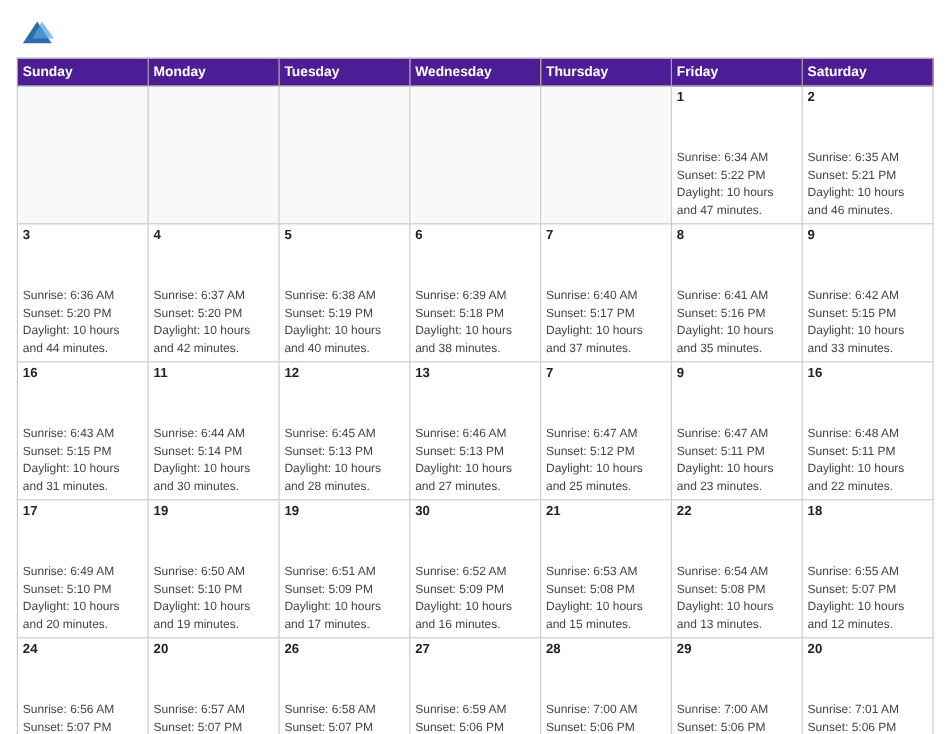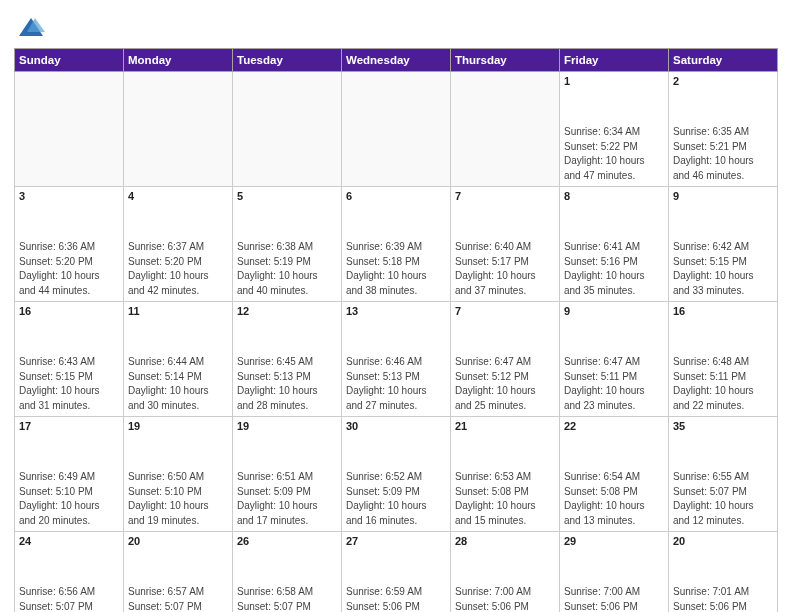--- a/index.html
+++ b/index.html
@@ -229,21 +229,21 @@
           </td>
           <td>
             <span class="day-num">21</span>
             <div class="day-info">Sunrise: 6:53 AM<br>Sunset: 5:08 PM<br>Daylight: 10 hours and 15 minutes.</div>
           </td>
           <td>
             <span class="day-num">22</span>
             <div class="day-info">Sunrise: 6:54 AM<br>Sunset: 5:08 PM<br>Daylight: 10 hours and 13 minutes.</div>
           </td>
           <td>
-            <span class="day-num">35</span>
+            <span class="day-num">18</span>
             <div class="day-info">Sunrise: 6:55 AM<br>Sunset: 5:07 PM<br>Daylight: 10 hours and 12 minutes.</div>
           </td>
         </tr>
         <tr>
           <td>
             <span class="day-num">24</span>
             <div class="day-info">Sunrise: 6:56 AM<br>Sunset: 5:07 PM<br>Daylight: 10 hours and 11 minutes.</div>
           </td>
           <td>
             <span class="day-num">20</span>

